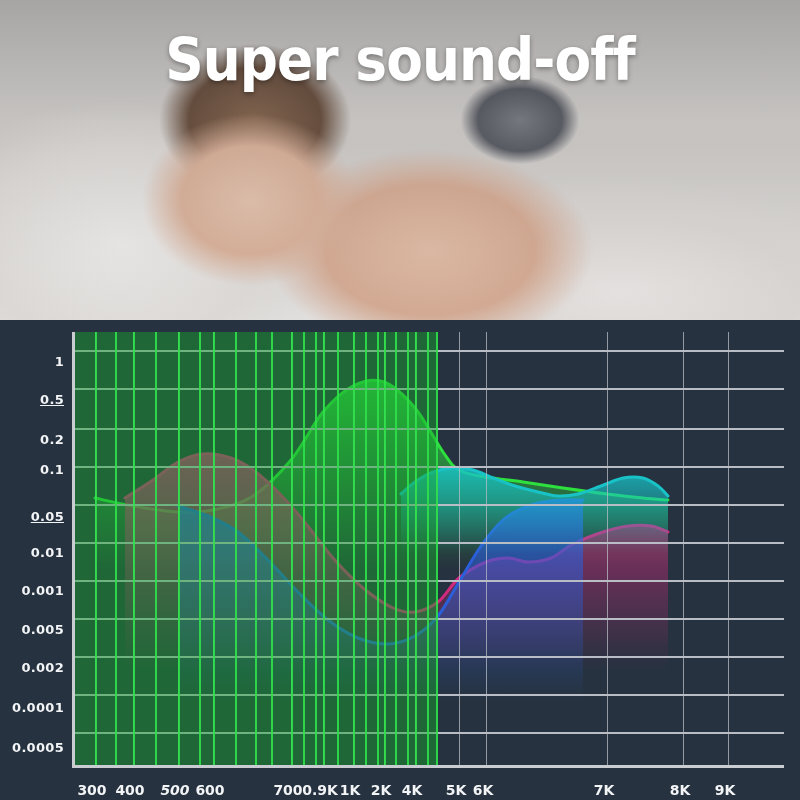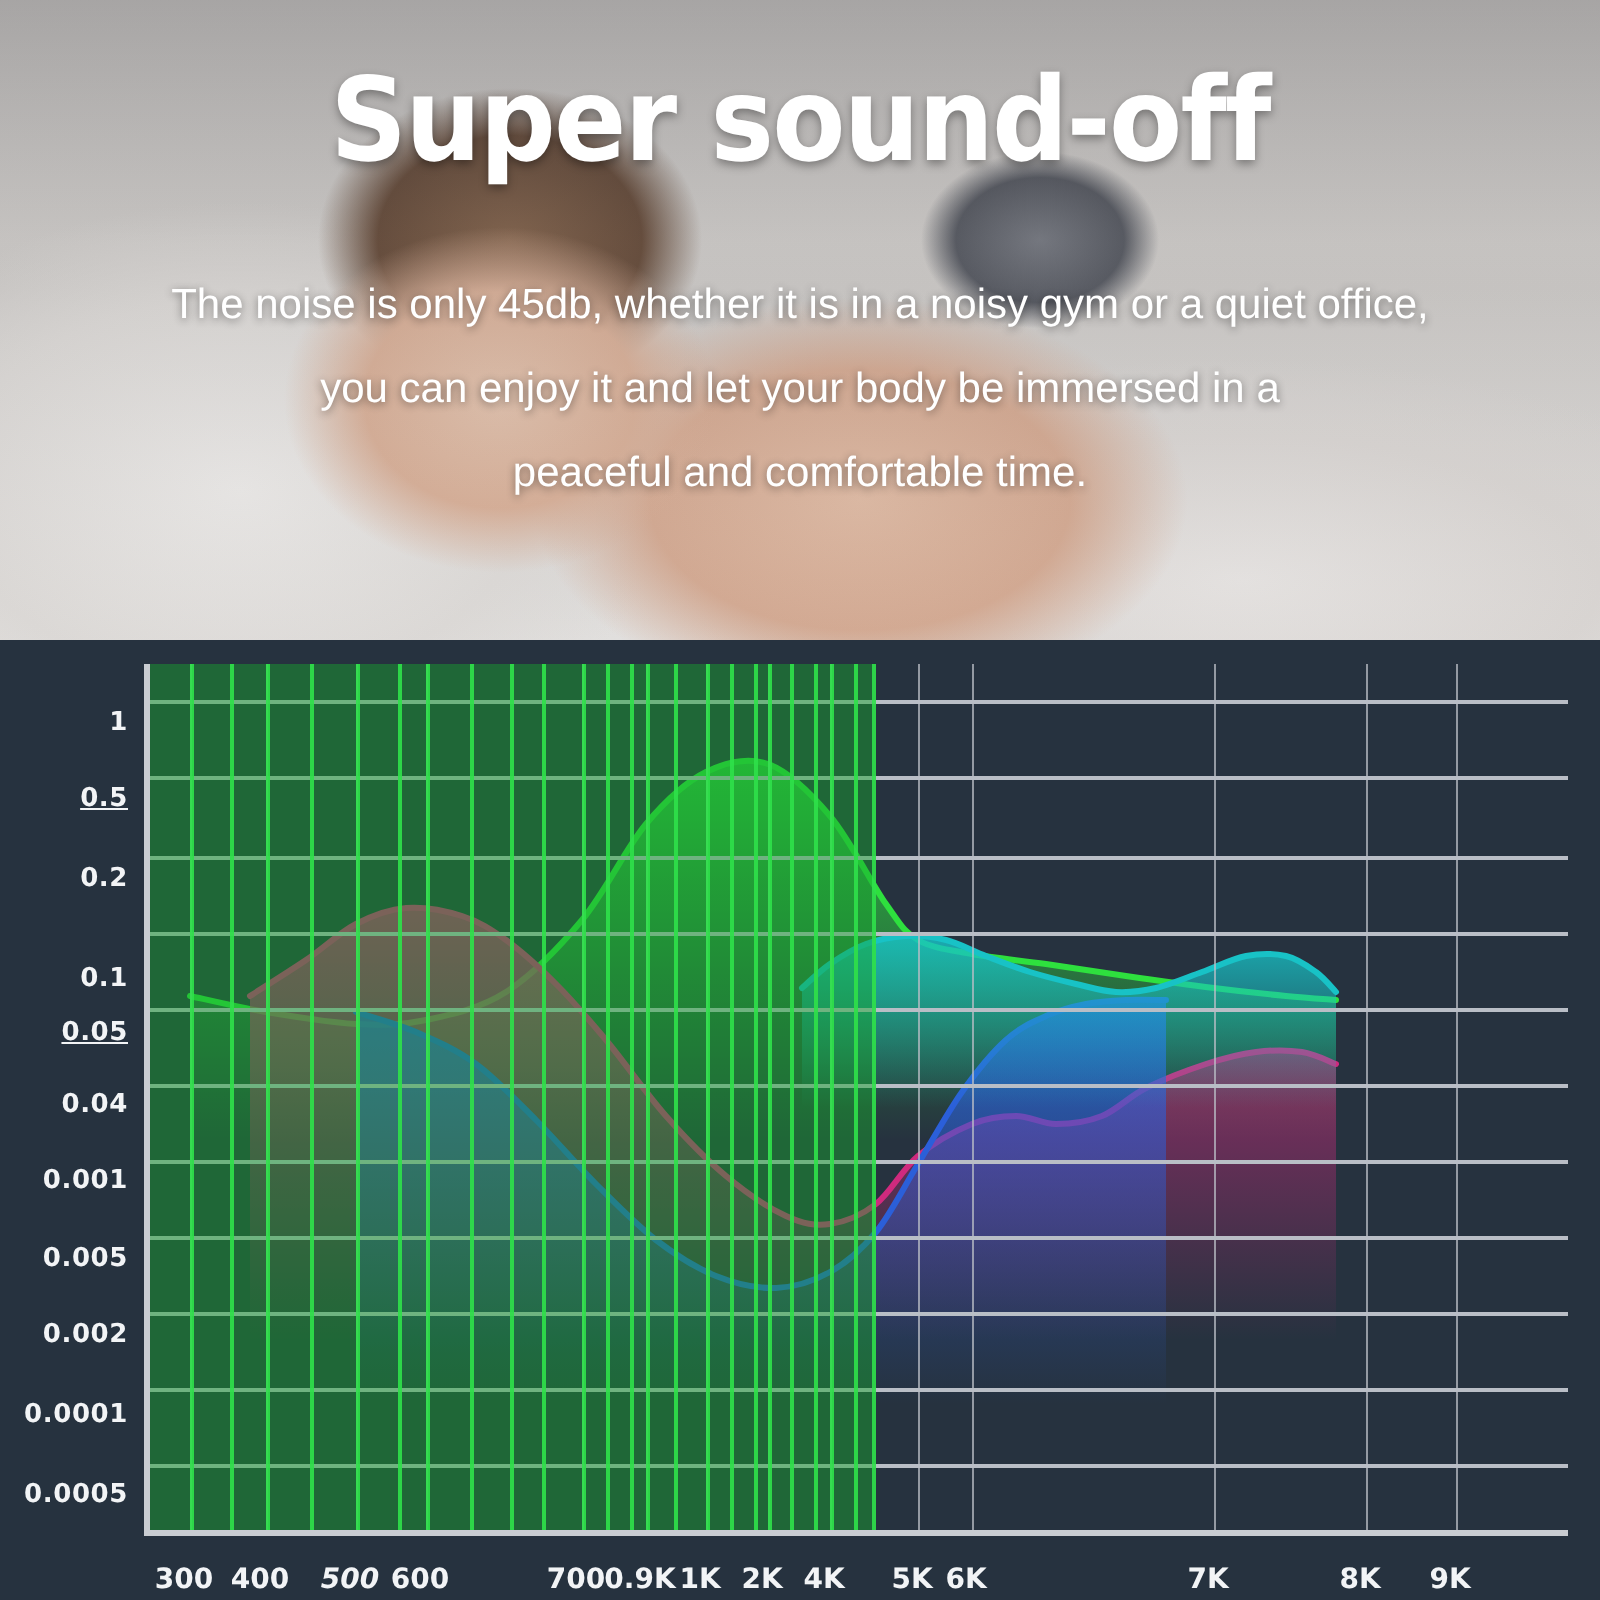--- a/index.html
+++ b/index.html
@@ -92,36 +92,31 @@
 
   svg{ display:block; }
 </style>
 </head>
 <body>
 
 <div id="hero">
   <div id="photo-bg"></div>
   <div id="photo-shade"></div>
   <div id="hero-title">Super sound-off</div>
-  <div id="hero-sub">
-    <div>The noise is only 45db, whether it is in a noisy gym or a quiet office,</div>
-    <div>you can enjoy it and let your body be immersed in a</div>
-    <div>peaceful and comfortable time.</div>
-  </div>
 </div>
 
 <div id="chart-panel">
 
   <div id="y-axis-labels" style="position: absolute; left: 0px; top: 12px; width: 786px; height: 436px;">
       <div class="ylab" style="top: 22px;">1</div>
       <div class="ylab" style="top: 60px; text-decoration: underline;">0.5</div>
       <div class="ylab" style="top: 100px;">0.2</div>
-      <div class="ylab" style="top: 150px; margin-left: 10px;">0.1</div>
+      <div class="ylab" style="top: 130px; margin-left: 10px;">0.1</div>
       <div class="ylab" style="top: 177px; text-decoration: underline;">0.05</div>
-      <div class="ylab" style="top: 213px;">0.04</div>
+      <div class="ylab" style="top: 213px;">0.01</div>
       <div class="ylab" style="top: 251px;">0.001</div>
       <div class="ylab" style="top: 290px; margin-left: 44px;">0.005</div>
       <div class="ylab" style="top: 328px;">0.002</div>
       <div class="ylab" style="top: 368px;">0.0001</div>
       <div class="ylab" style="top: 408px; margin-left: 40px;">0.0005</div>
     </div>
   <div id="x-axis-labels" style="position: absolute; left: 0px; top: 0px; width: 800px; height: 480px;">
       <div class="xlab" style="left: 92px;">300</div>
       <div class="xlab" style="left: 130px;">400</div>
       <div class="xlab" style="left: 175px; font-style: italic;">500</div>

